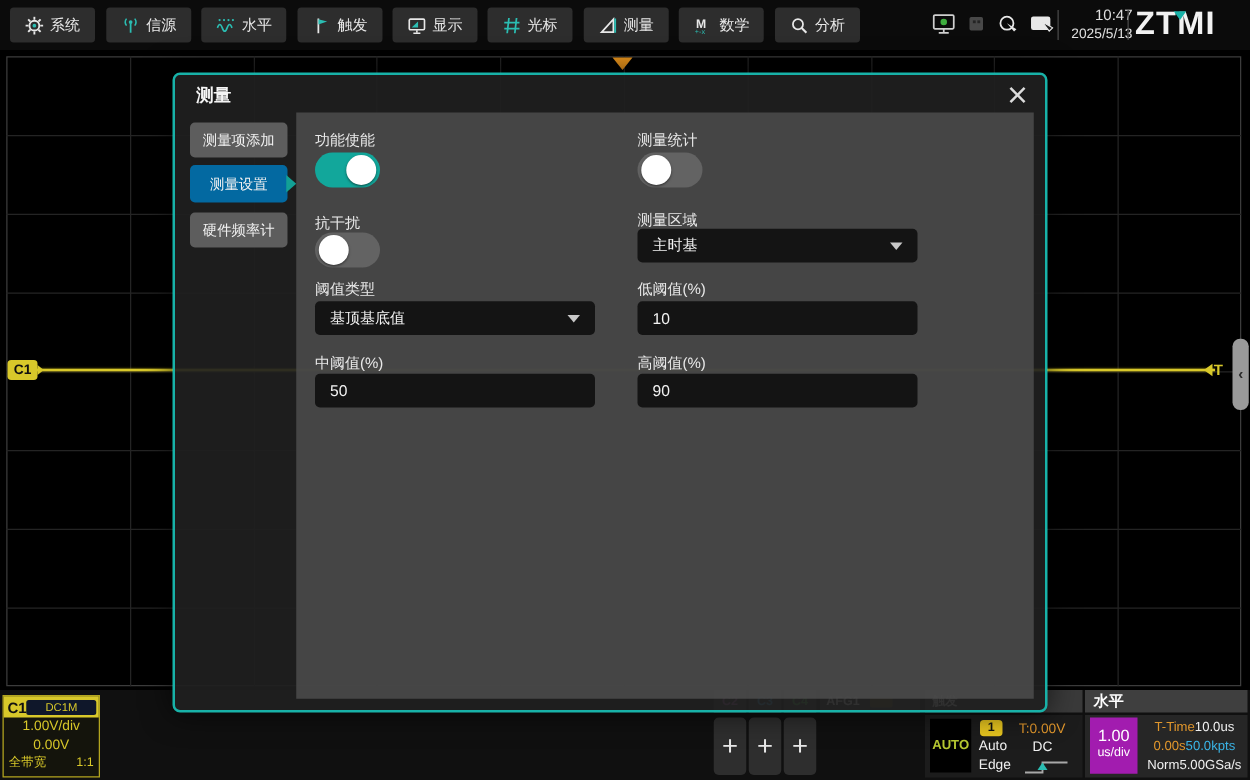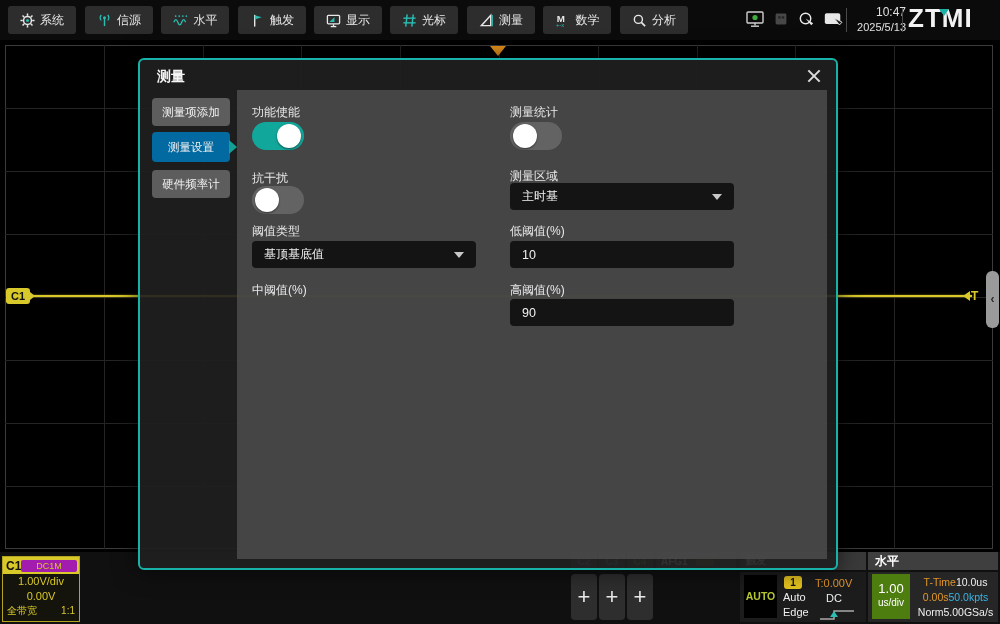--- a/index.html
+++ b/index.html
@@ -37,40 +37,40 @@
   .trigpos { position:absolute; left:490px; top:6px; width:0; height:0;
     border-left:8px solid transparent; border-right:8px solid transparent; border-top:10px solid #e8931c; }
   .sidehandle { position:absolute; left:986px; top:231px; width:13px; height:57px; background:#9a9a9a; border-radius:6px;
     color:#2a2a2a; font-size:12px; font-weight:bold; text-align:center; line-height:57px; }
 
   
   .bottombar { position:absolute; left:0; top:552px; width:1000px; height:72px; background:#101010; z-index:10; }
   .chanbox { position:absolute; left:2px; top:4px; width:78px; height:66px; border:1px solid #b3a51f; background:#14140c; }
   .chanbox .hdr { height:17px; background:#d8c82a; display:flex; align-items:center; justify-content:space-between; padding:0 3px; }
   .chanbox .hdr .nm { color:#111; font-size:12px; font-weight:bold; }
-  .chanbox .hdr .cp { background:#a21caf; color:#d8c82a; font-size:9px; padding:0 15px; border-radius:2px; line-height:12px; }
+  .chanbox .hdr .cp { background:#0f172a; color:#d8c82a; font-size:9px; padding:0 15px; border-radius:2px; line-height:12px; }
   .chanbox .ln { color:#d8c82a; font-size:11px; text-align:center; line-height:15px; }
   .chanbox .row { display:flex; justify-content:space-between; padding:0 4px; color:#d8c82a; font-size:10px; line-height:14px; }
   .tab { position:absolute; top:0; height:18px; background:#3a3a3a; font-size:10px; font-weight:bold;
     display:flex; align-items:center; justify-content:center; }
   .plusbtn { position:absolute; top:22px; width:26px; height:46px; background:#2e2e2e; border-radius:4px;
     color:#e8e8e8; font-size:22px; font-weight:300; display:flex; align-items:center; justify-content:center; }
   .afgbody { position:absolute; left:656px; top:20px; width:80px; height:50px; background:#3a3a3a;
     color:#f0f0f0; font-size:10.5px; text-align:center; line-height:16px; padding-top:1px; }
   .trigbody { position:absolute; left:740px; top:20px; width:126px; height:50px; background:#1c1c1c; }
   .autobox { position:absolute; left:4px; top:3px; width:33px; height:43px; background:#000;
     color:#b6c832; font-size:10.5px; font-weight:bold; text-align:center; line-height:43px; }
   .srcbadge { position:absolute; left:44px; top:4px; width:18px; height:13px; background:#e6c41f; border-radius:3px;
     color:#111; font-size:10px; font-weight:bold; text-align:center; line-height:13px; }
   .trigbody .w { color:#f0f0f0; font-size:11px; position:absolute; }
   .trigbody .o { color:#e0962c; font-size:11px; position:absolute; }
   .horizpanel-hdr { position:absolute; left:868px; top:0; width:130px; height:18px; background:#3f3f3f;
     color:#fff; font-size:12px; font-weight:bold; line-height:18px; padding-left:7px; }
   .horizbody { position:absolute; left:868px; top:20px; width:130px; height:50px; background:#262626; }
-  .tdivbox { position:absolute; left:4px; top:2px; width:38px; height:45px; background:#4d7c0f; color:#fff; text-align:center; }
+  .tdivbox { position:absolute; left:4px; top:2px; width:38px; height:45px; background:#a21caf; color:#fff; text-align:center; }
   .tdivbox .a { font-size:13px; line-height:17px; margin-top:6px; }
   .tdivbox .b { font-size:10px; line-height:12px; }
   .hrow { position:absolute; left:47px; width:81px; height:15px; display:flex; justify-content:center; font-size:10.5px; }
   .hl-or { color:#e0962c; } .hl-w { color:#f0f0f0; } .hl-cy { color:#3ab4e6; }
 
   
   .dialog { position:absolute; left:138px; top:58px; width:700px; height:512px; background:rgba(32,32,32,0.92);
     border:2px solid #18b2a8; border-radius:6px; z-index:40; box-shadow:0 0 24px rgba(0,0,0,.65); }
   .dlg-title { position:absolute; left:17px; top:8px; color:#f5f5f5; font-size:14px; font-weight:bold; }
   .dlg-close { position:absolute; right:12px; top:6px; width:20px; height:20px; }
@@ -362,17 +362,18 @@
     <div class="flabel" style="left:15px;top:133px">阈值类型</div>
     <div class="field" style="left:15px;top:151px">
       <span>基顶基底值</span>
       <span class="caret"></span>
     </div>
 
     <div class="flabel" style="left:273px;top:133px">低阈值(%)</div>
     <input class="finput" style="left: 273px; top: 151px;" readonly="" value="10">
 
     <div class="flabel" style="left:15px;top:192px">中阈值(%)</div>
+    <input class="finput" style="left: 15px; top: 209px;" readonly="" value="50">
 
     <div class="flabel" style="left:273px;top:192px">高阈值(%)</div>
     <input class="finput" style="left: 273px; top: 209px;" readonly="" value="90">
   </div>
 </div>
 
 </body></html>

